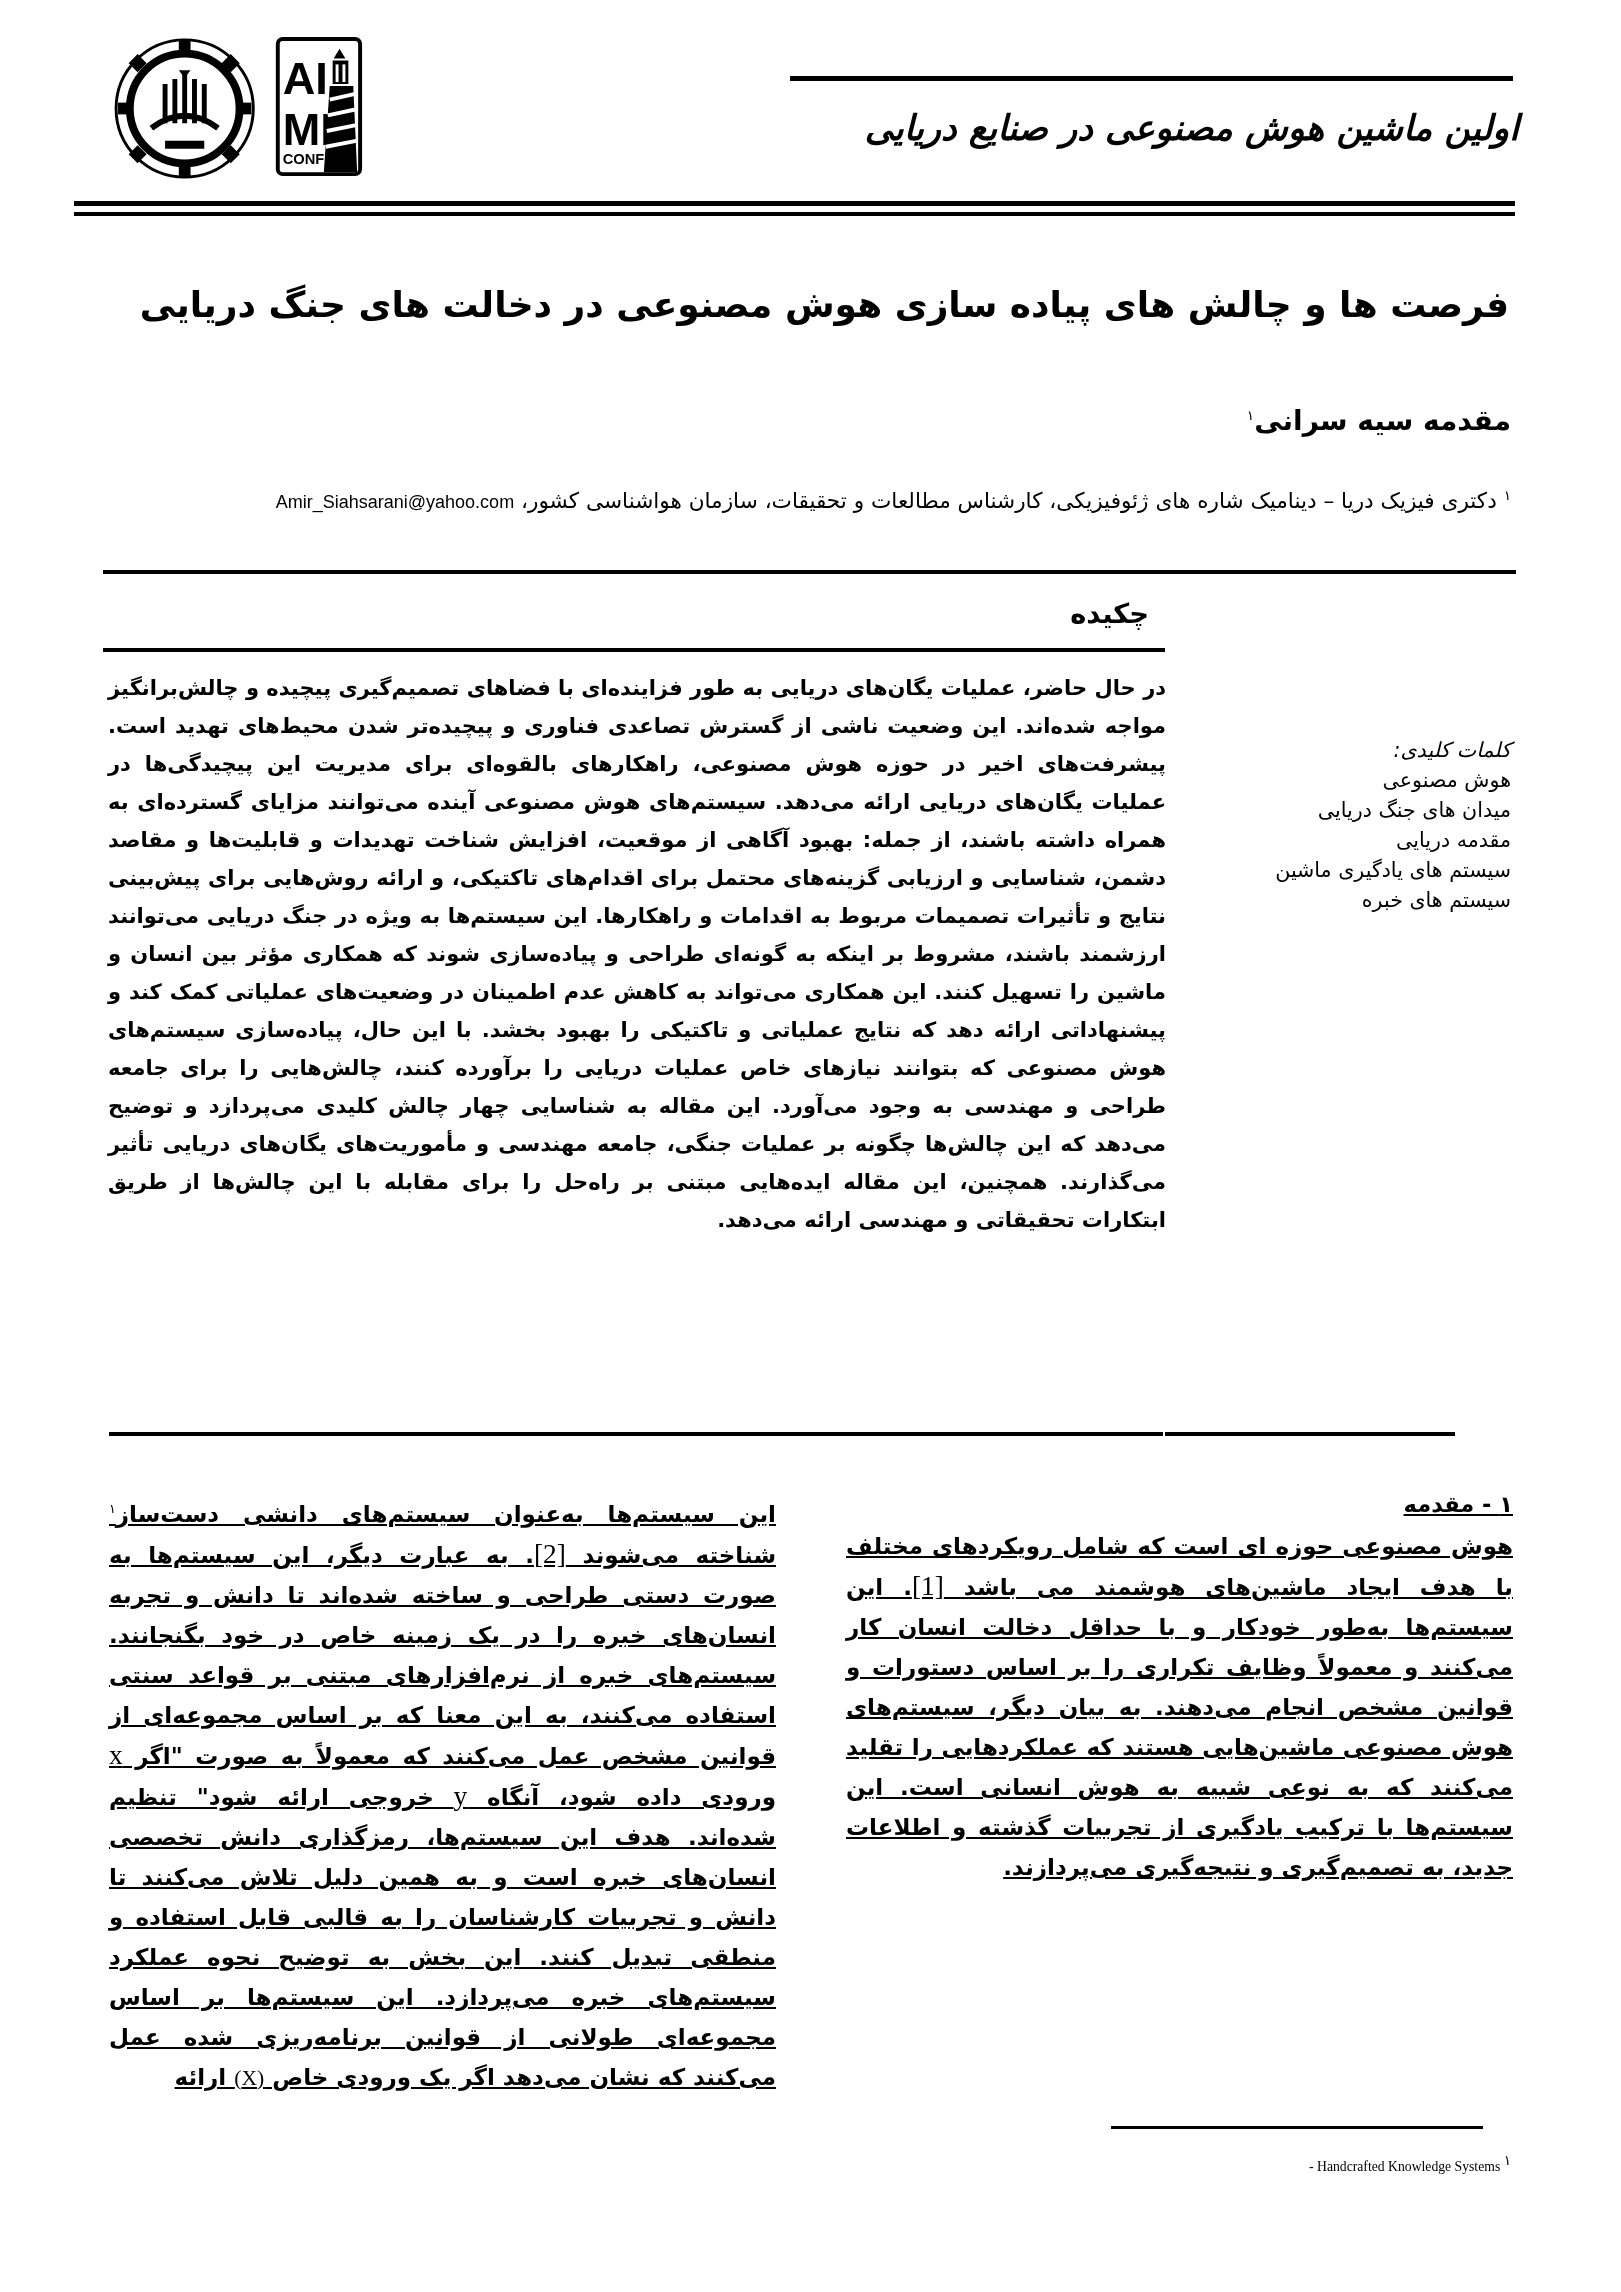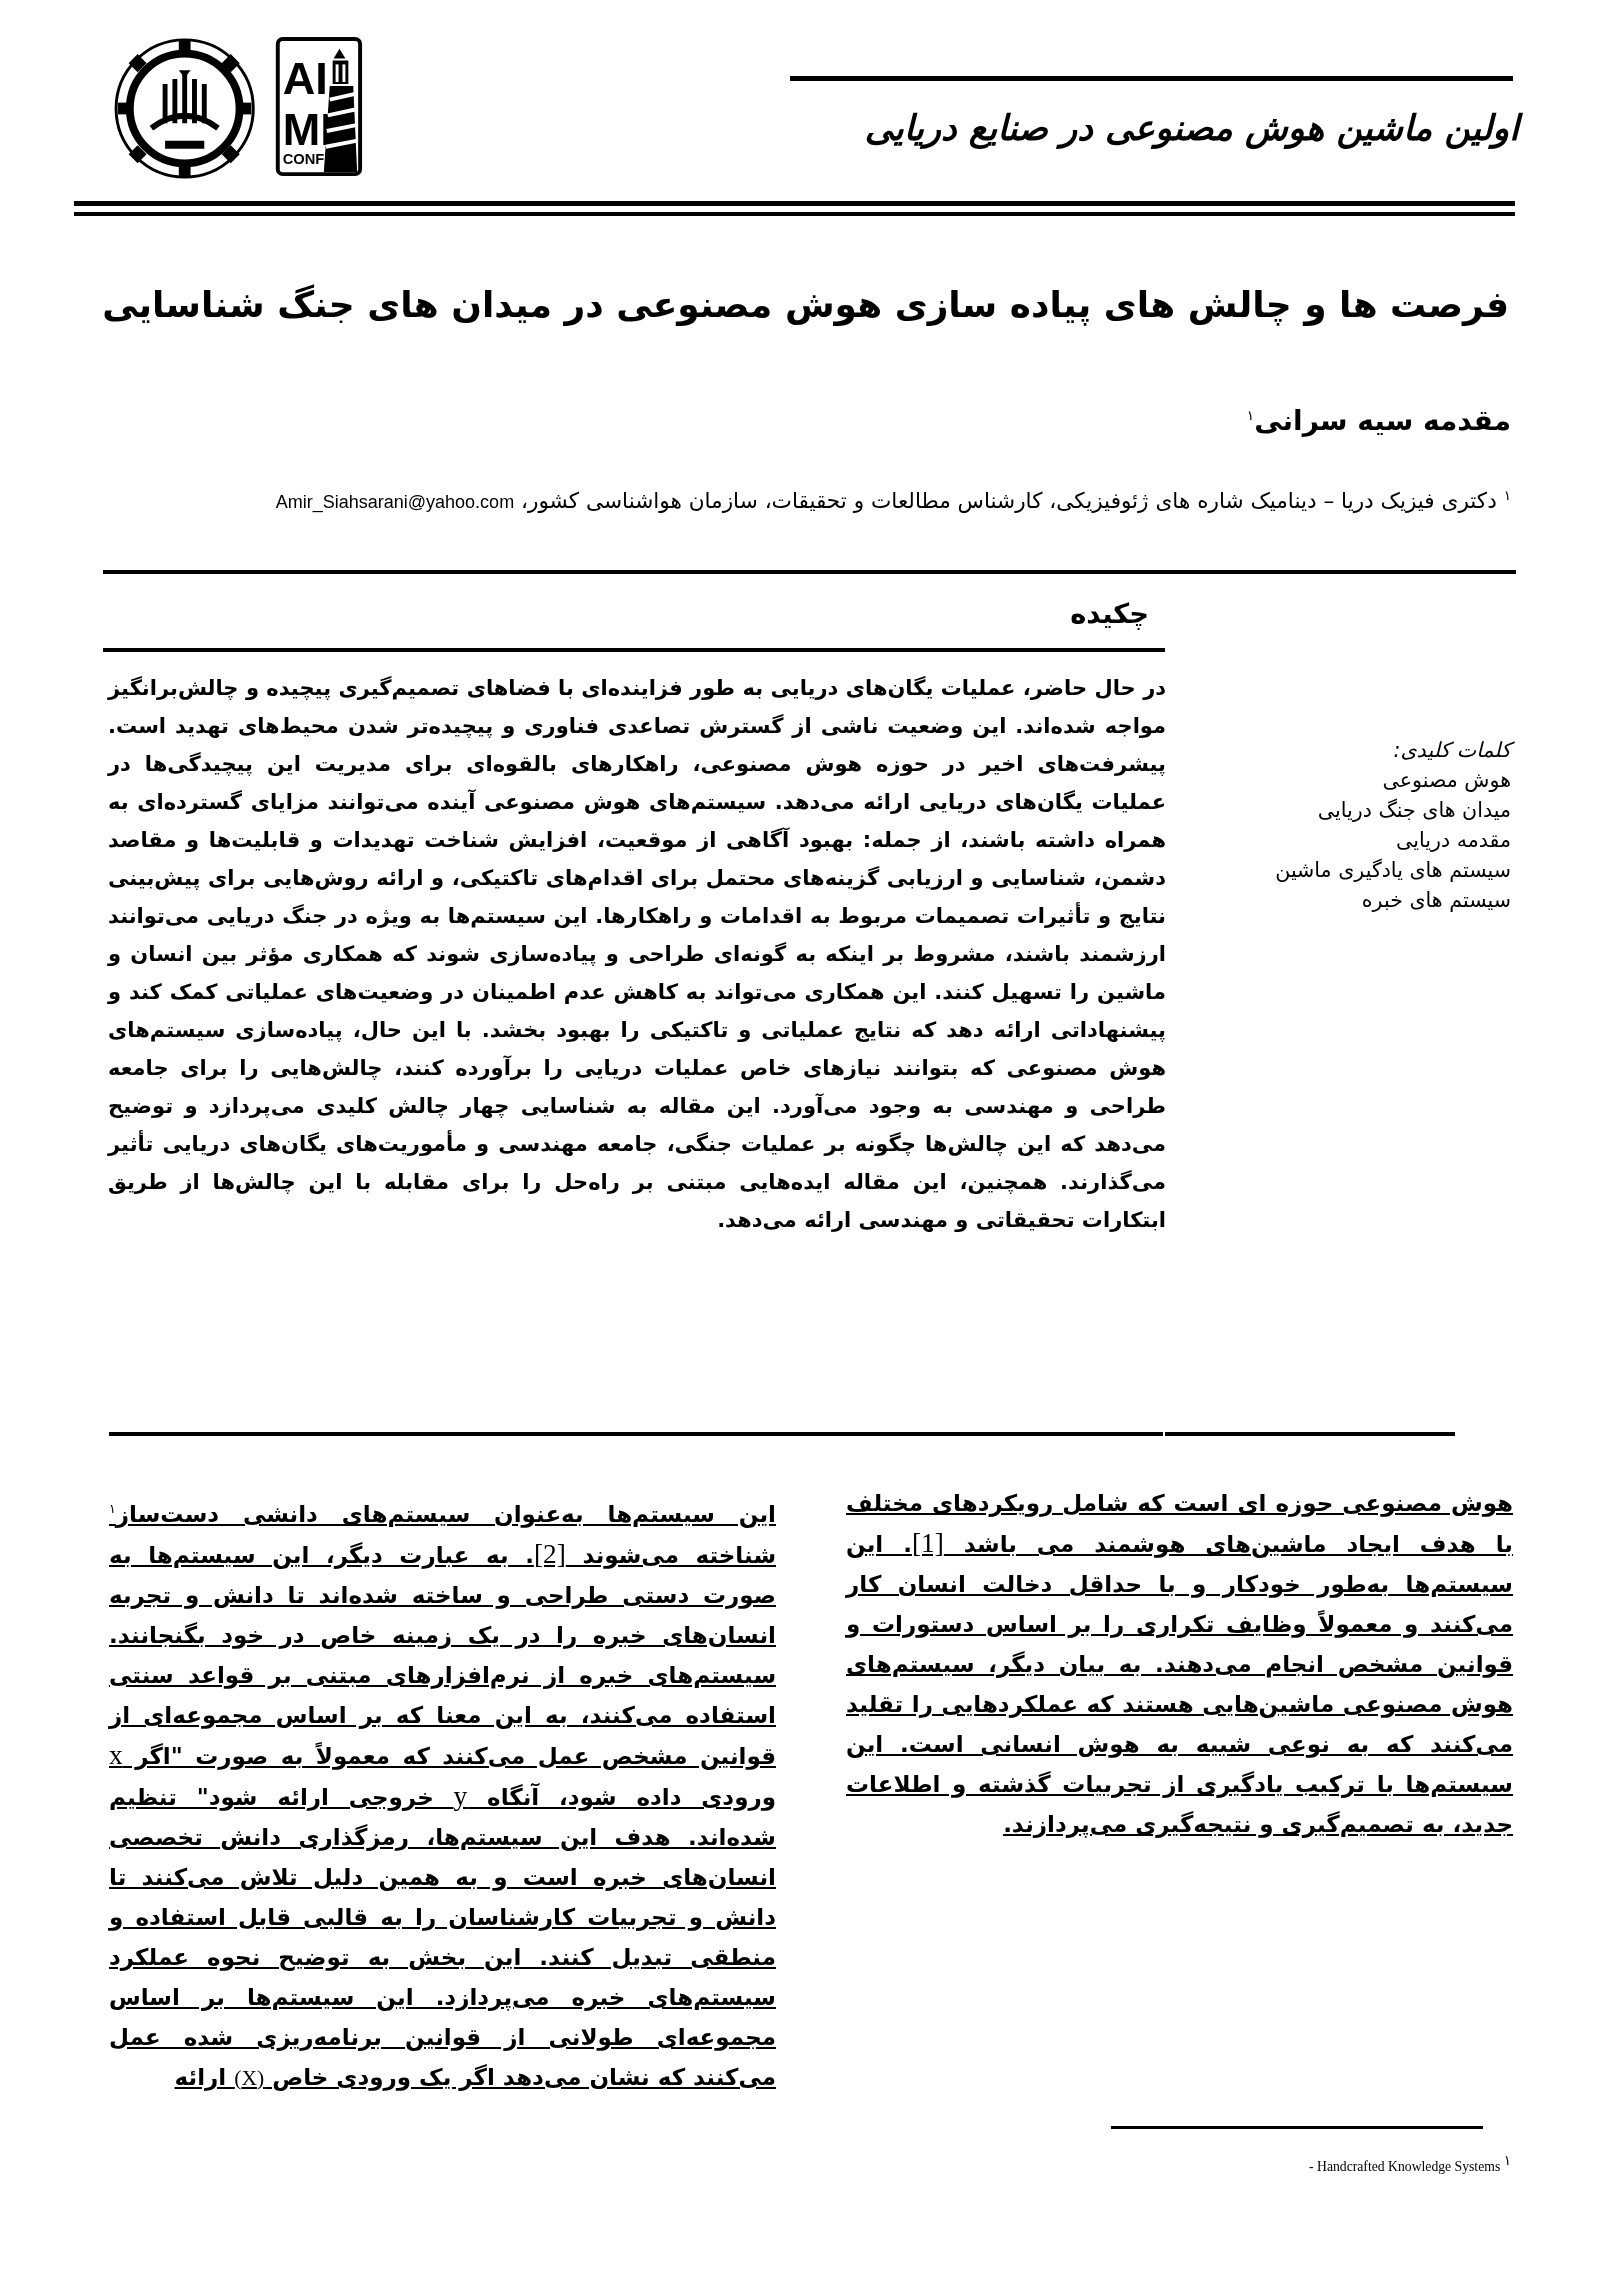--- a/index.html
+++ b/index.html
@@ -73,21 +73,21 @@
       <path d="M224 66 l26 -6 M222 82 l28 -6 M221 98 l30 -6 M220 114 l31 -6" stroke="#fff" stroke-width="4"></path>
     </g>
   </svg>
 </div>
 
 <div class="rule" style="left:790px; top:76px; width:723px; height:4.9px;"></div>
 <div class="conf-title">اولین ماشین هوش مصنوعی در صنایع دریایی</div>
 <div class="rule" style="left:74px; top:201px; width:1441px; height:4.9px;"></div>
 <div class="rule" style="left:74px; top:212px; width:1441px; height:3.9px;"></div>
 
-<h1 class="paper-title" style="margin:0;">فرصت ها و چالش های پیاده سازی هوش مصنوعی در میدان های جنگ شناسایی</h1>
+<h1 class="paper-title" style="margin:0;">فرصت ها و چالش های پیاده سازی هوش مصنوعی در دخالت های جنگ دریایی</h1>
 <div class="author">
   <span>مقدمه سیه سرانی</span><sup>۱</sup>
 </div>
 <div class="affil">
   <sup>۱</sup>
   <span>دکتری فیزیک دریا – دینامیک شاره های ژئوفیزیکی، کارشناس مطالعات و تحقیقات، سازمان هواشناسی کشور،</span>
   <span class="email" dir="ltr">Amir_Siahsarani@yahoo.com</span>
 </div>
 
 <div class="rule" style="left:103px; top:570px; width:1413px; height:3.9px;"></div>
@@ -105,20 +105,21 @@
   <div>مقدمه دریایی</div>
   <div>سیستم های یادگیری ماشین</div>
   <div>سیستم های خبره</div>
 </div>
 <div class="rule" style="left:1165px; top:936px; width:351px; height:2px; background:#fff;"></div>
 
 <div class="rule" style="left:109px; top:1432px; width:1054px; height:3.9px;"></div>
 <div class="rule" style="left:1165px; top:1432px; width:290px; height:3.9px;"></div>
 
 <div class="col col-right">
+  <div class="sec-head">۱ - مقدمه</div>
   <p style="margin:0;"><span>هوش مصنوعی حوزه ای است که شامل رویکردهای مختلف با هدف ایجاد ماشین‌های هوشمند می باشد </span><span class="ltr" dir="ltr">[1]</span><span>. این سیستم‌ها به‌طور خودکار و با حداقل دخالت انسان کار می‌کنند و معمولاً وظایف تکراری را بر اساس دستورات و قوانین مشخص انجام می‌دهند. به بیان دیگر، سیستم‌های هوش مصنوعی ماشین‌هایی هستند که عملکردهایی را تقلید می‌کنند که به نوعی شبیه به هوش انسانی است. این سیستم‌ها با ترکیب یادگیری از تجربیات گذشته و اطلاعات جدید، به تصمیم‌گیری و نتیجه‌گیری می‌پردازند.</span></p>
 </div>
 
 <div class="col col-left" style="top:1489px;">
   <p style="margin:0;"><span>این سیستم‌ها به‌عنوان سیستم‌های دانشی دست‌ساز</span><sup style="font-size:12.7px; font-weight:normal;">۱</sup><span> شناخته می‌شوند </span><span class="ltr" dir="ltr">[2]</span><span>. به عبارت دیگر، این سیستم‌ها به صورت دستی طراحی و ساخته شده‌اند تا دانش و تجربه انسان‌های خبره را در یک زمینه خاص در خود بگنجانند. سیستم‌های خبره از نرم‌افزارهای مبتنی بر قواعد سنتی استفاده می‌کنند، به این معنا که بر اساس مجموعه‌ای از قوانین مشخص عمل می‌کنند که معمولاً به صورت "اگر </span><span class="ltr">x</span><span> ورودی داده شود، آنگاه </span><span class="ltr">y</span><span> خروجی ارائه شود" تنظیم شده‌اند. هدف این سیستم‌ها، رمزگذاری دانش تخصصی انسان‌های خبره است و به همین دلیل تلاش می‌کنند تا دانش و تجربیات کارشناسان را به قالبی قابل استفاده و منطقی تبدیل کنند. این بخش به توضیح نحوه عملکرد سیستم‌های خبره می‌پردازد. این سیستم‌ها بر اساس مجموعه‌ای طولانی از قوانین برنامه‌ریزی شده عمل می‌کنند که نشان می‌دهد اگر یک ورودی خاص </span><span class="ltr" style="font-size:21.6px;">(X)</span><span> ارائه</span></p>
 </div>
 
 <div class="rule" style="left:1111px; top:2126px; width:372px; height:2.9px;"></div>
 <div class="fn">
   <span>- Handcrafted Knowledge Systems</span>

